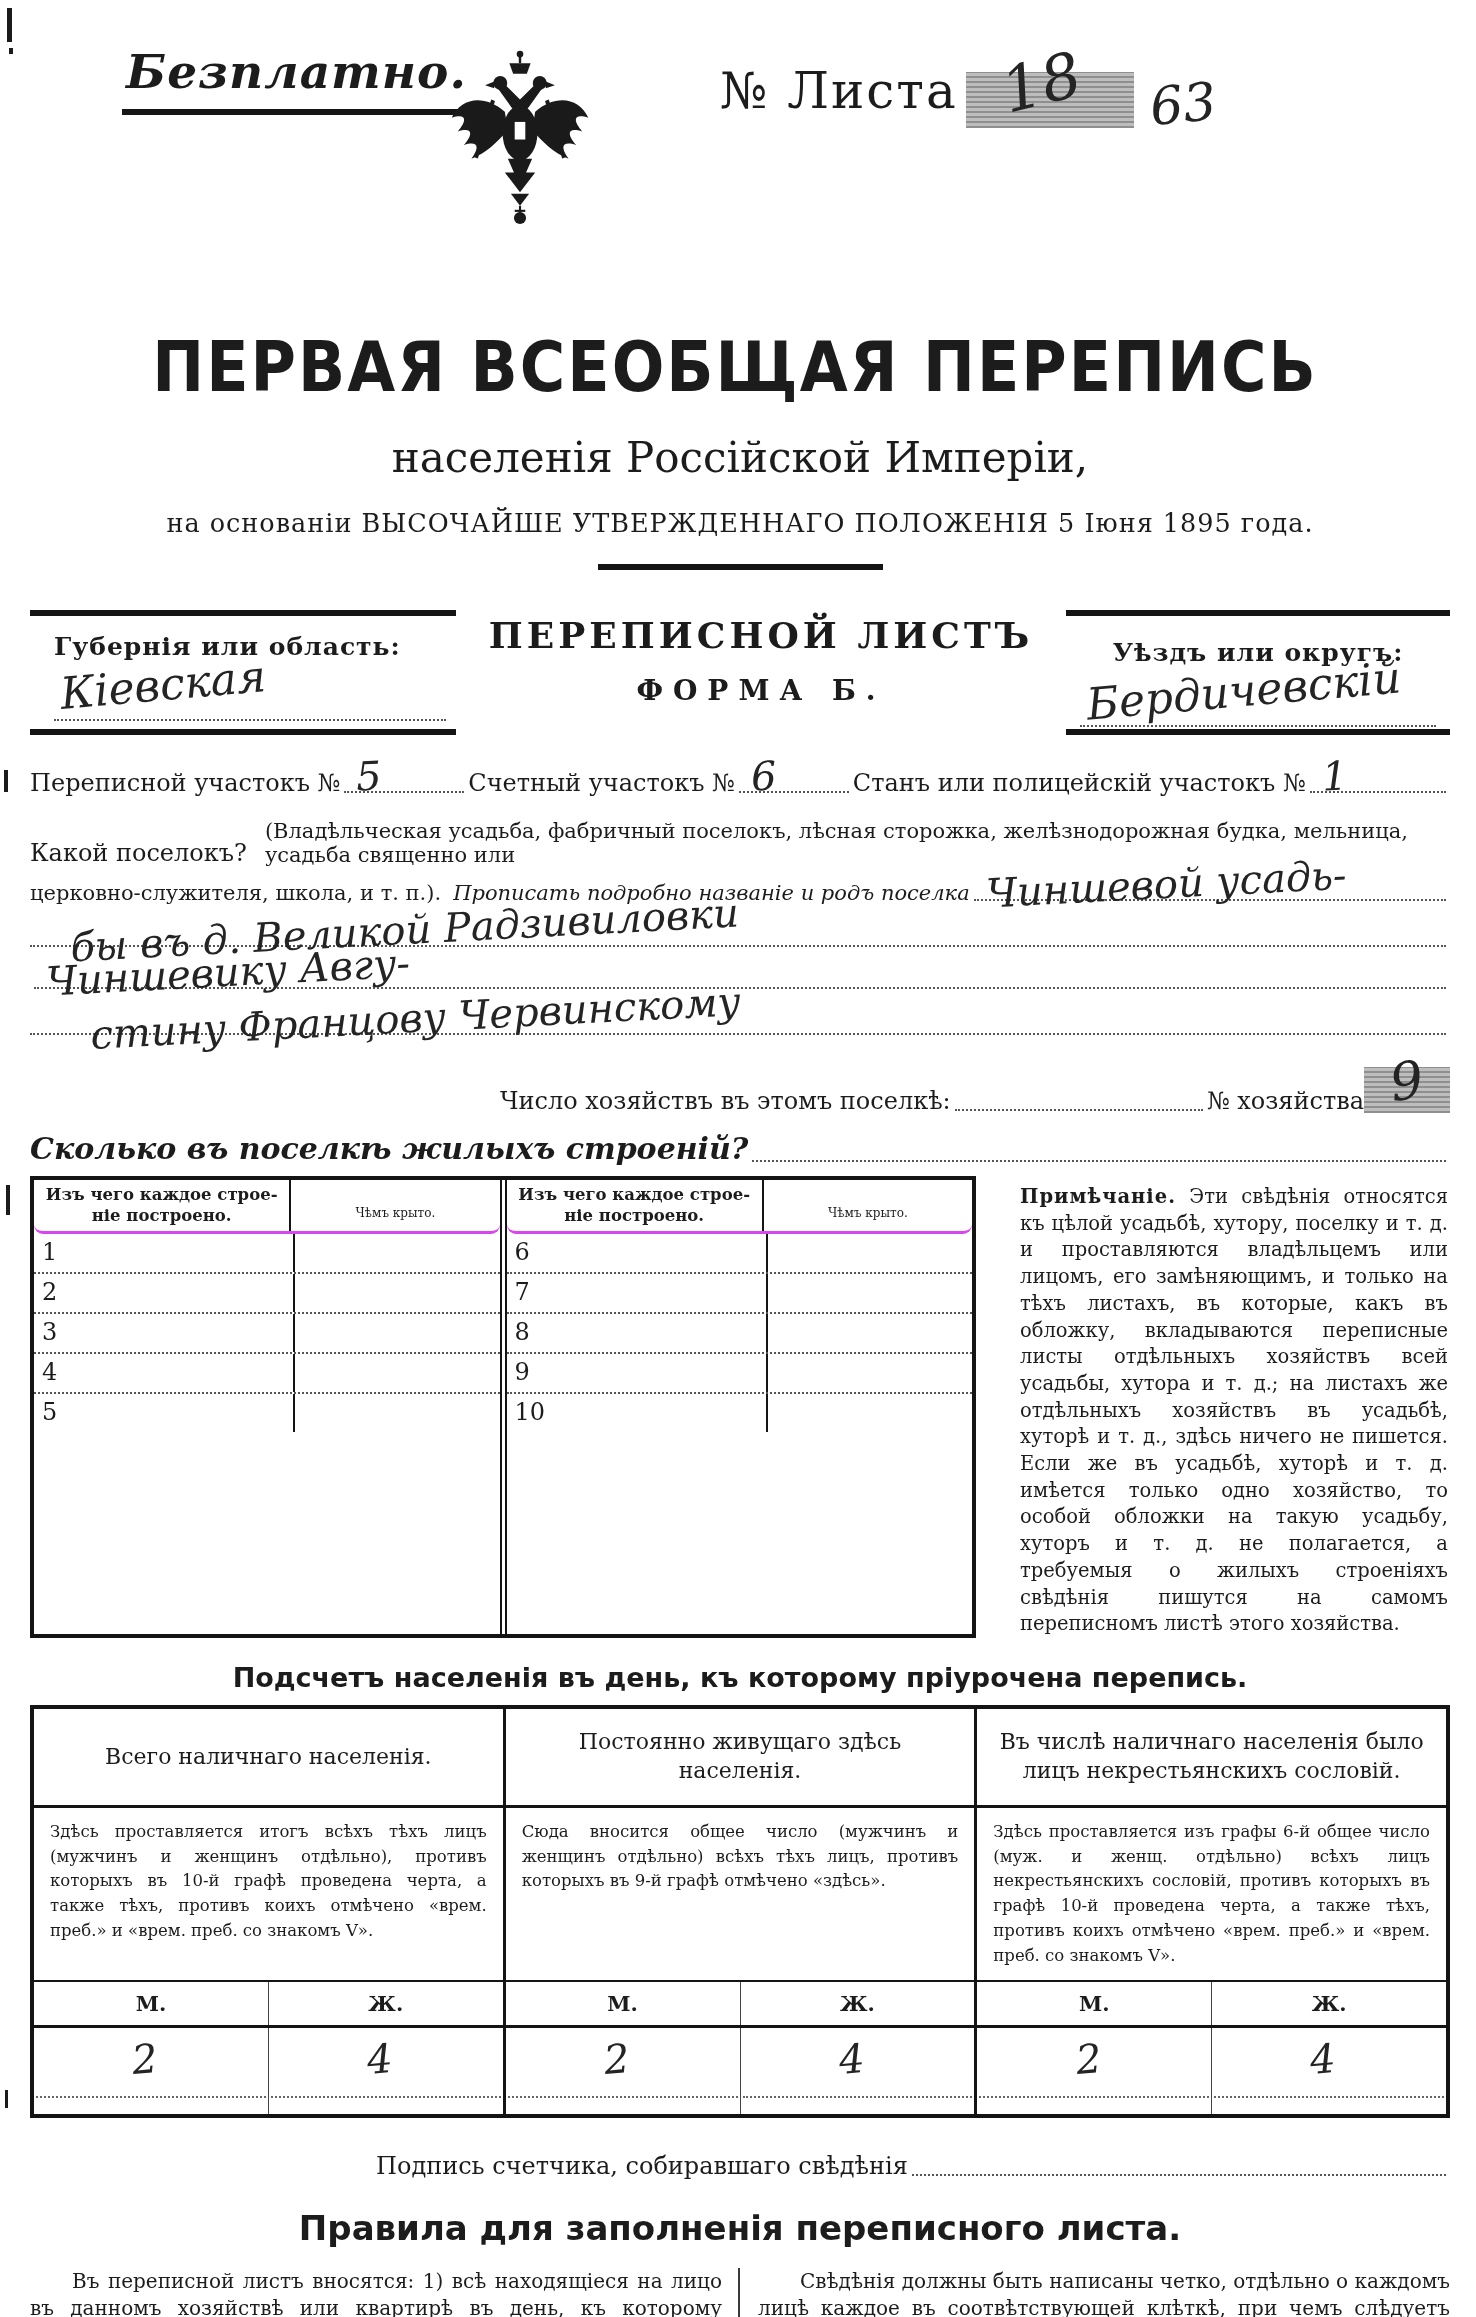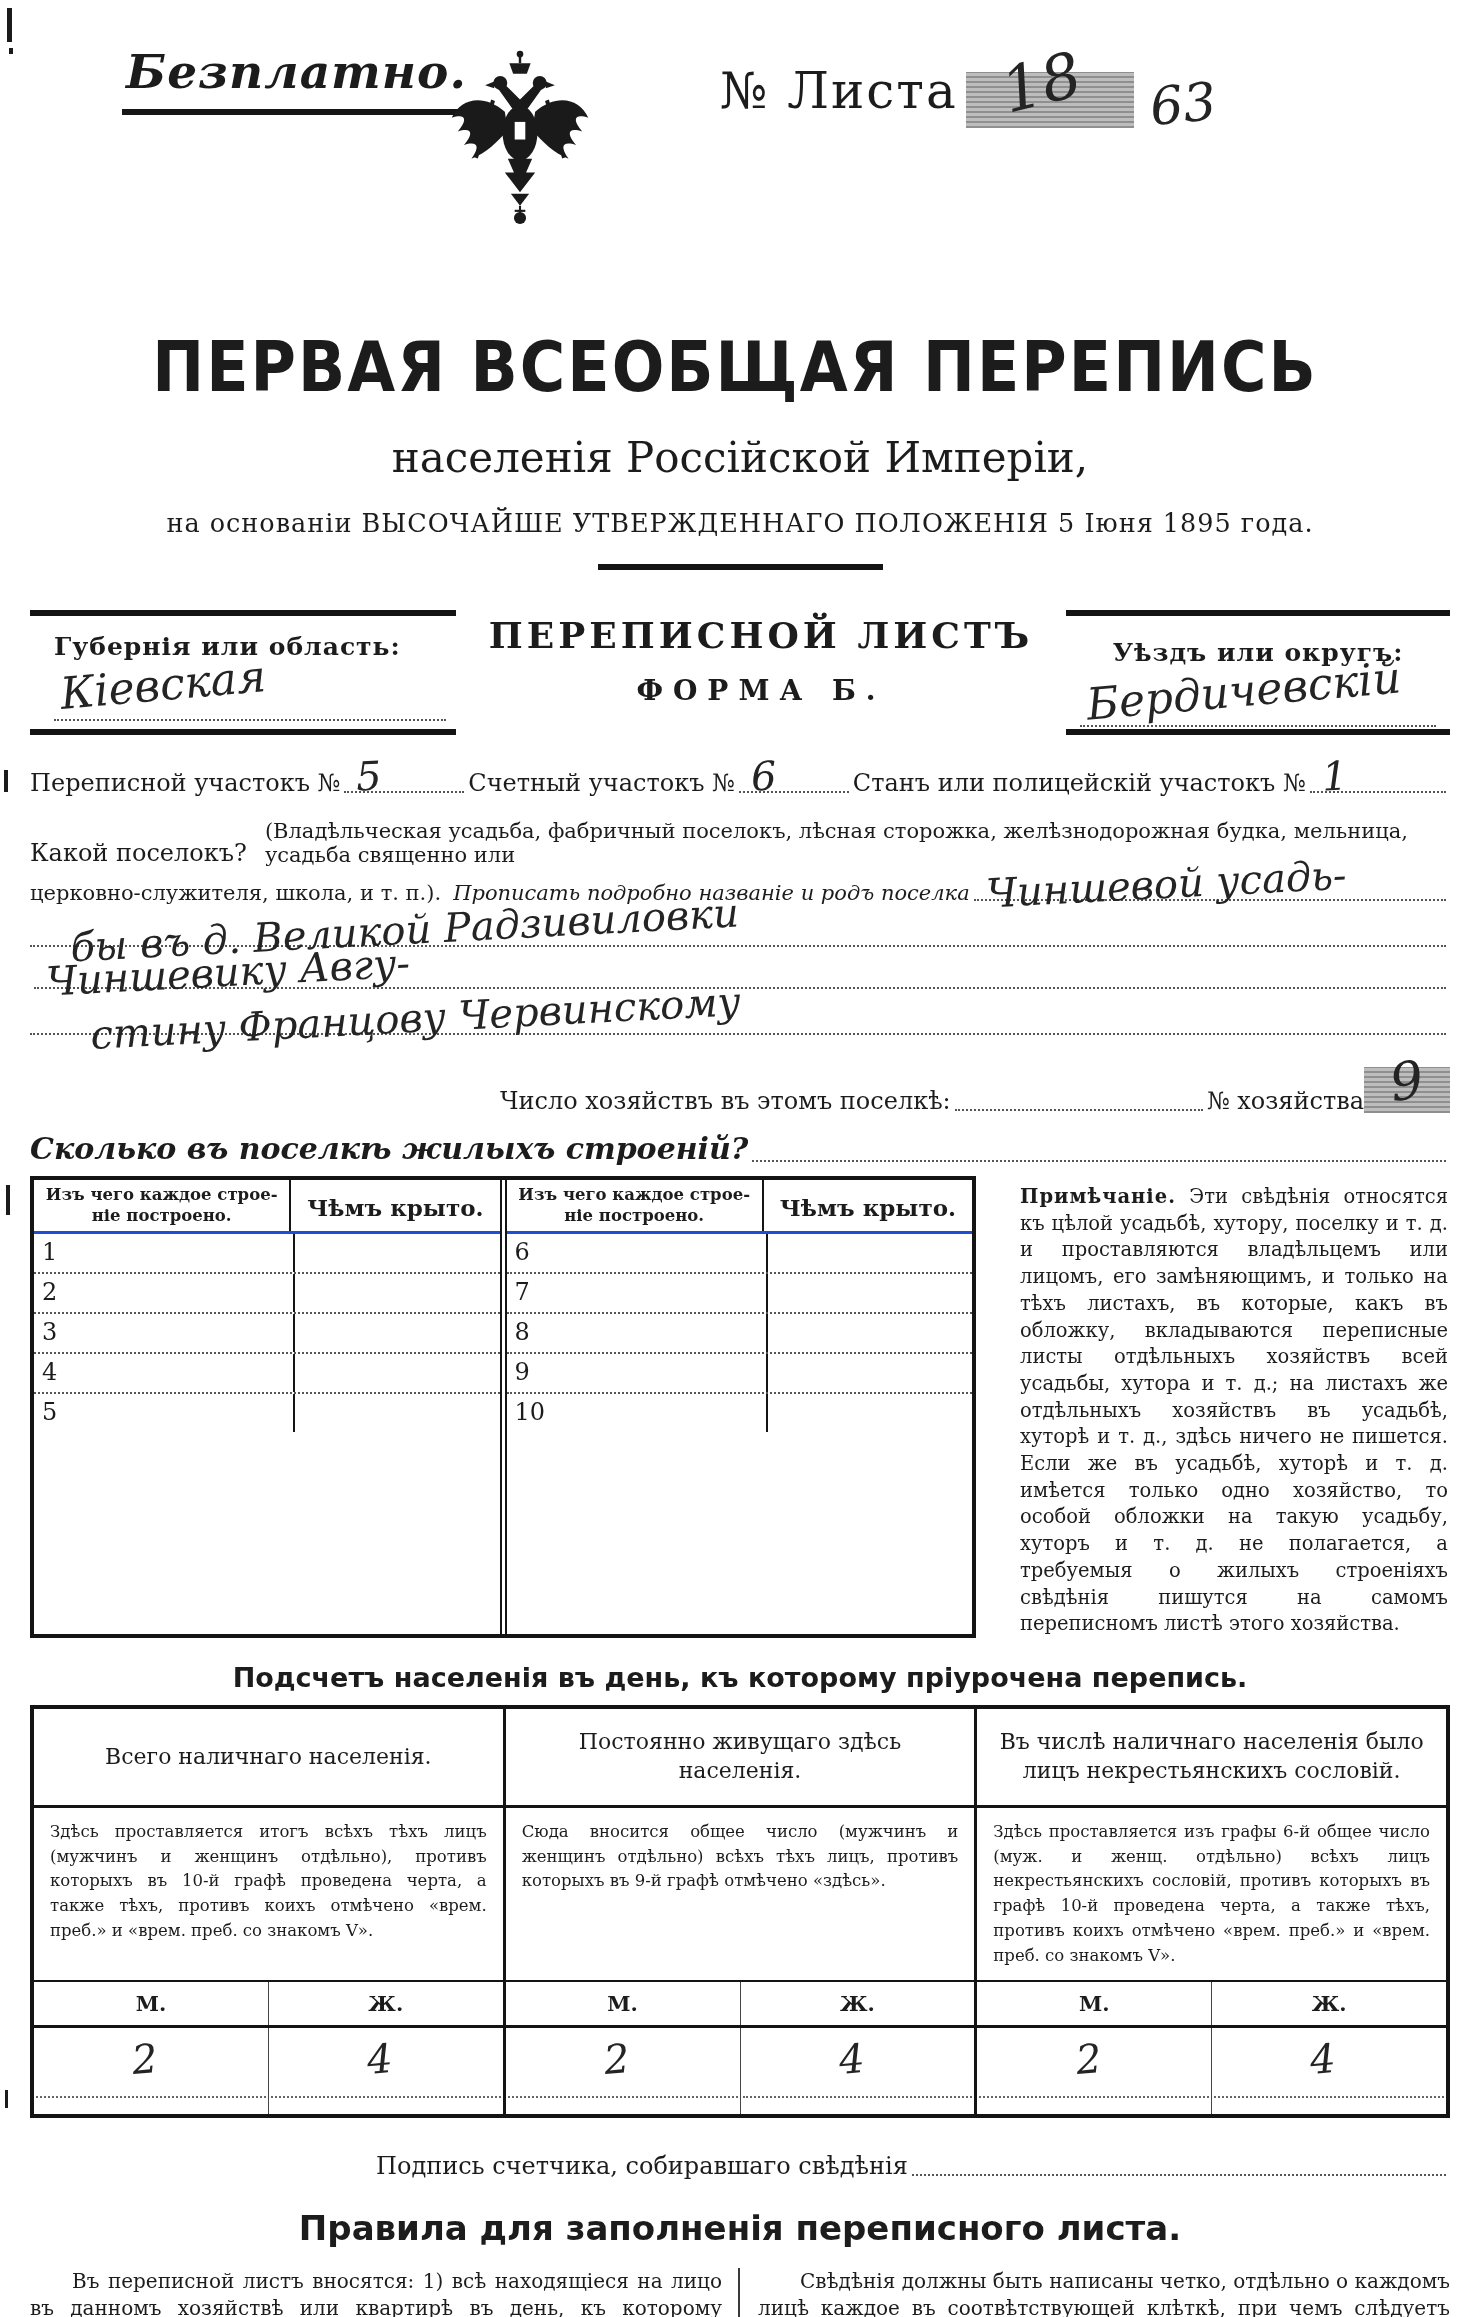--- a/index.html
+++ b/index.html
@@ -73,24 +73,24 @@
   .smudge-h{width:86px; height:46px; top:-2px;}
   .hand-h{position:absolute; left:26px; top:-16px; font-size:52px; transform:rotate(-8deg);}
 
   .buildings-q{font-weight:700; font-style:italic; font-size:30px; white-space:nowrap;}
 
   
   .bsec{display:flex; margin-top:10px;}
   .btable{width:938px; border:4px solid #141414; display:flex;}
   .bt-half{flex:1; display:flex; flex-direction:column;}
   .bt-half.second{border-left:7px double #141414;}
-  .bt-head{display:flex; border-bottom:3px solid #1d4ed8;}
+  .bt-head{display:flex; border-bottom:3px solid #d946ef;border-radius:9px;}
   .bt-h1{width:54%; border-right:2px solid #141414; font-size:16.5px; font-weight:700;
          text-align:center; padding:5px 2px; white-space:pre-line; line-height:1.25;}
-  .bt-h2{flex:1; font-size:23px; font-weight:700; text-align:center; padding-top:14px;}
+  .bt-h2{flex:1; font-size:12px; font-weight:400; text-align:center; padding-top:26px;}
   .bt-row{display:flex; height:38px; position:relative;}
   .bt-row:not(:last-child){border-bottom:2px dotted #555;}
   .bt-c1{width:54%; border-right:2px solid #141414; font-size:24px; padding:4px 0 0 8px;}
   .bt-c2{flex:1;}
   .bnote{flex:1; padding:8px 2px 0 44px; font-size:19.5px; line-height:1.37; text-align:justify;}
   .bnote b{letter-spacing:1px;}
 
   
   .pc-title{text-align:center; font-family:"DejaVu Sans", sans-serif; font-weight:700;
             font-size:27px; margin-top:24px;}

